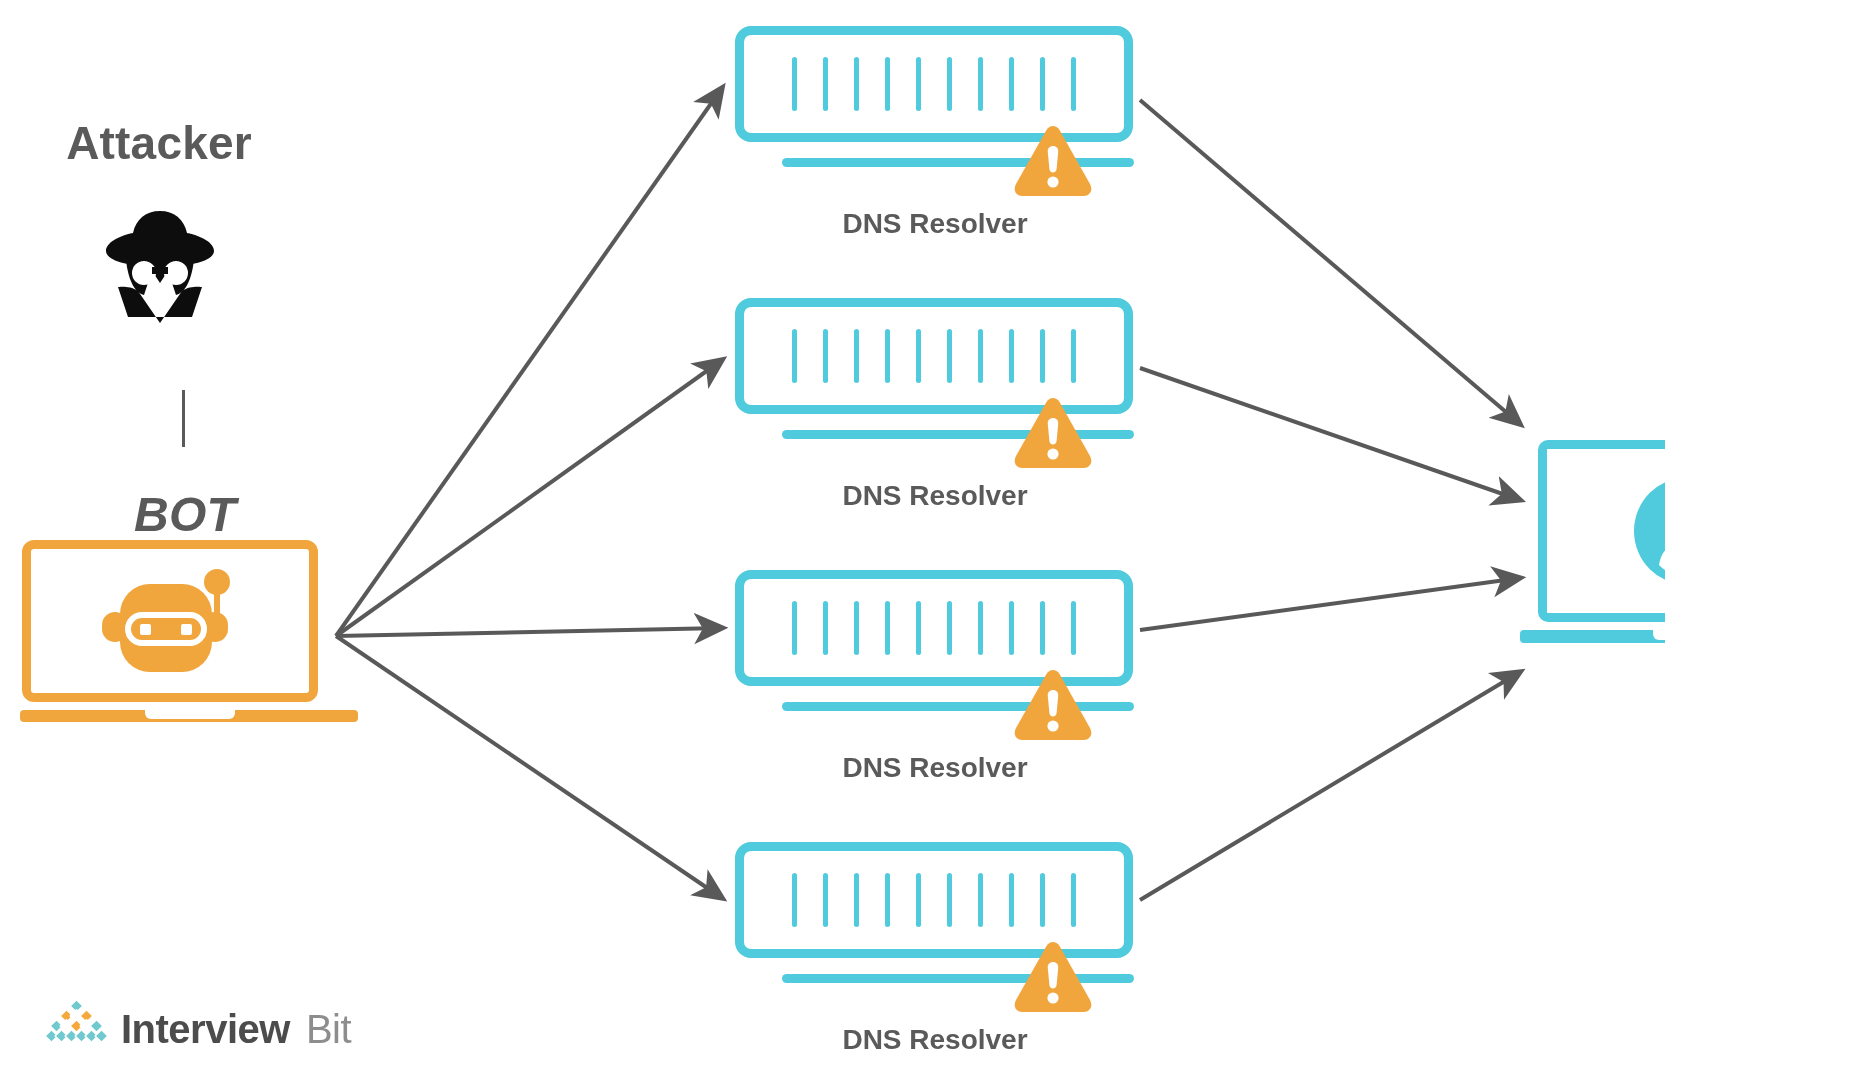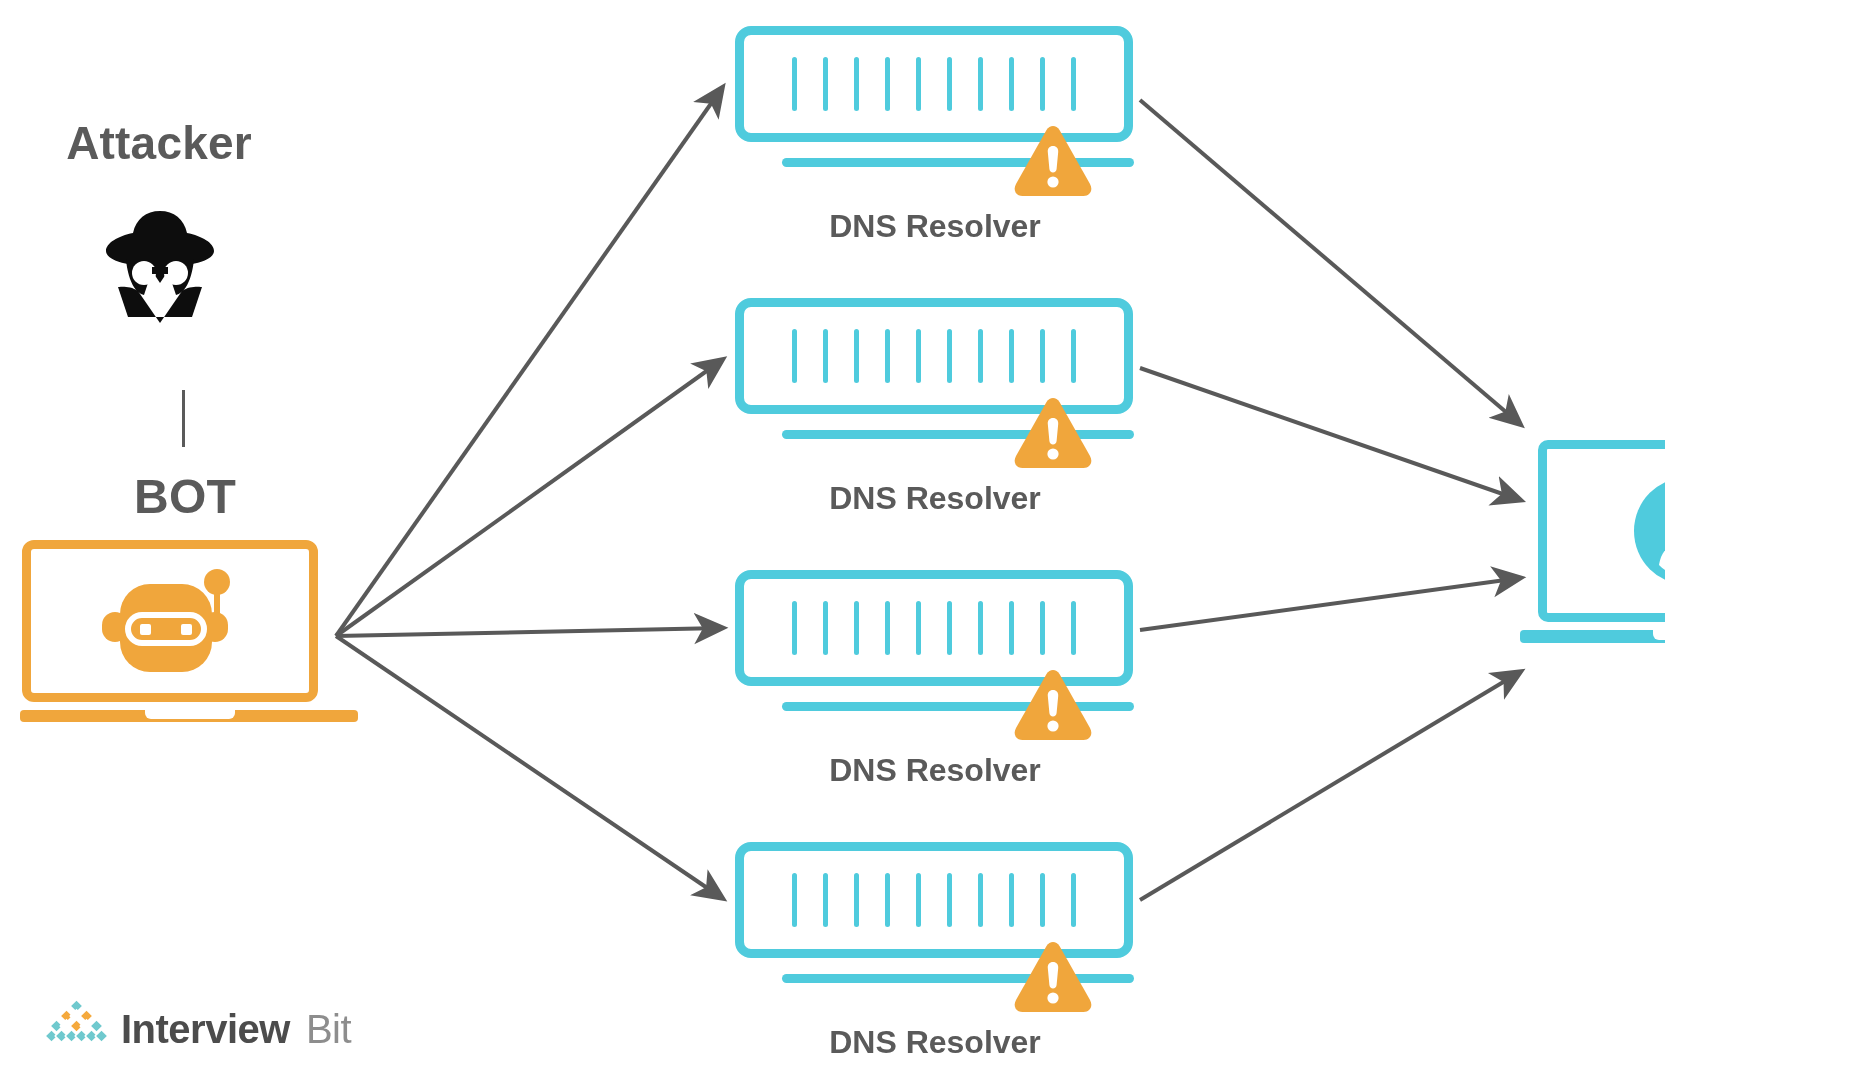--- a/index.html
+++ b/index.html
@@ -57,23 +57,24 @@
     left: 182px;
     top: 390px;
     width: 3px;
     height: 57px;
     background: #5a5a5a;
   }
 
   
   #bot-label {
     left: 90px;
-    top: 470px;
+    top: 488px;
     width: 190px;
     font-size: 48px;
+    font-style: italic;
   }
 
   
   .laptop {
     position: absolute;
   }
   .laptop .lid {
     position: absolute;
     left: 0;
     top: 0;
@@ -178,21 +179,21 @@
     width: 84px;
     height: 74px;
   }
   .server .caption {
     position: absolute;
     left: -10px;
     top: 182px;
     width: 420px;
     text-align: center;
     color: #5a5a5a;
-    font-size: 32px;
+    font-size: 28px;
     font-weight: bold;
   }
 
   #server-1 { left: 735px; top: 26px; }
   #server-2 { left: 735px; top: 298px; }
   #server-3 { left: 735px; top: 570px; }
   #server-4 { left: 735px; top: 842px; }
 
   
   #brand-logo {

